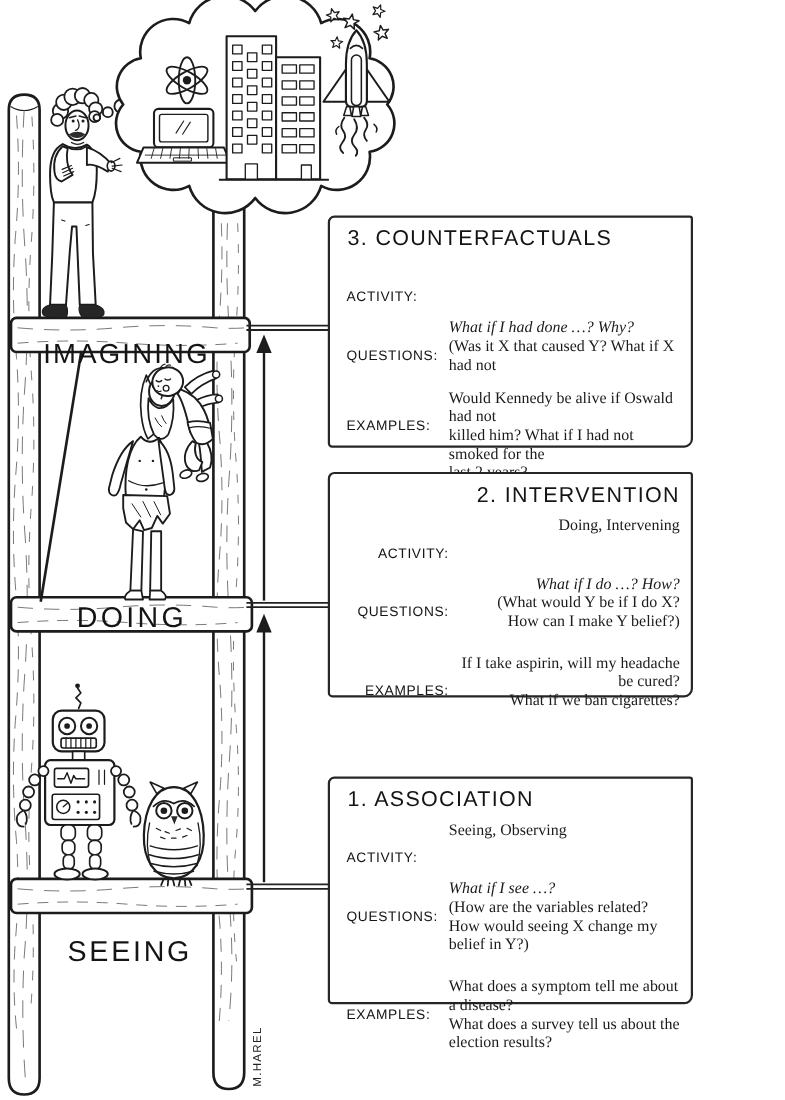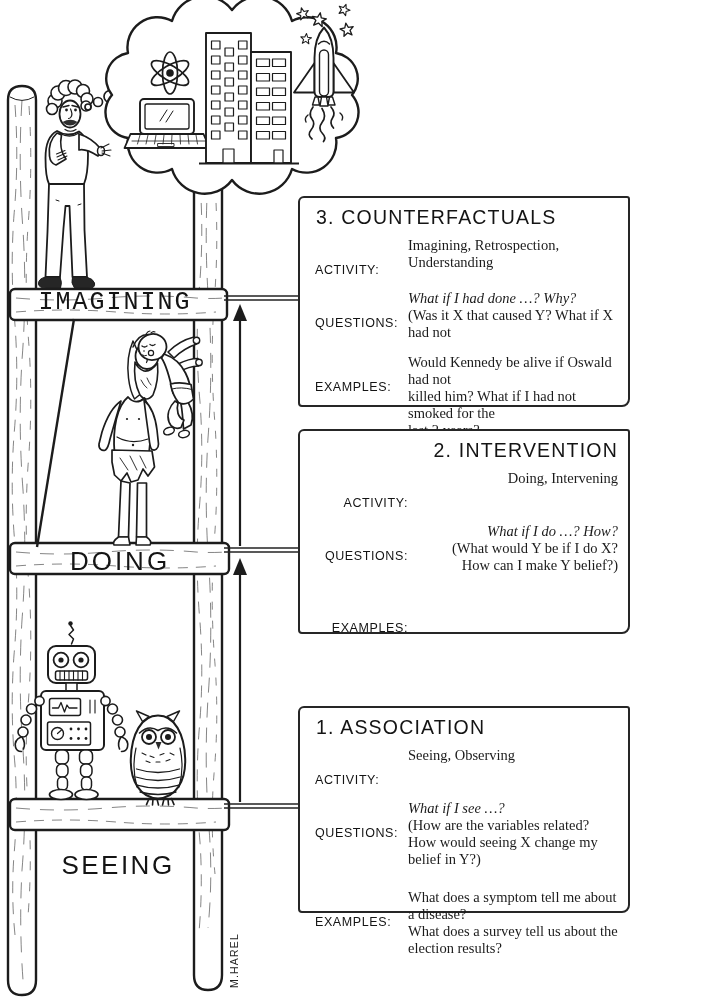--- a/index.html
+++ b/index.html
@@ -7,21 +7,21 @@
           font-family:"Liberation Sans",sans-serif;}
   svg.art{position:absolute;left:0;top:0;}
   
   .w{fill:#ffffff;stroke:#1c1c1c;stroke-width:1.8;stroke-linecap:round;stroke-linejoin:round;}
   .n{fill:none;stroke:#1c1c1c;stroke-width:1.4;stroke-linecap:round;stroke-linejoin:round;}
   .k{fill:#1c1c1c;stroke:none;}
   .grain{fill:none;stroke:#3d3d3d;stroke-width:0.9;opacity:0.7;}
   
   .rung-label{position:absolute;text-align:center;color:#141414;font-weight:400;
               font-family:"Liberation Sans",sans-serif;}
-  #label-imagining{left:20px;top:288px;width:190px;font-size:25px;letter-spacing:2px;font-family:Liberation Mono, monospace;}
+  #label-imagining{left:20px;top:308px;width:190px;font-size:25px;letter-spacing:2px;}
   #label-doing{left:30px;top:546px;width:180px;font-size:26px;letter-spacing:3px;}
   #label-seeing{left:28px;top:802px;width:180px;font-size:26px;letter-spacing:2.5px;margin-top:48px;}
   .sig{position:absolute;left:228px;top:988px;transform:rotate(-90deg);transform-origin:0 0;
        font-size:10.5px;letter-spacing:1.2px;color:#222;white-space:nowrap;}
   
   .cbox{position:absolute;left:298px;width:332px;box-sizing:border-box;background:#fff;
         border:2.2px solid #262626;border-radius:6px 3px 8px 4px;padding:8px 10px 8px 15px;}
   #box-counterfactuals{top:196px;height:211px;}
   #box-intervention{top:429px;height:205px;text-align:right;}
   #box-association{top:706px;height:207px;}
@@ -319,21 +319,20 @@
 <div class="rung-label" id="label-imagining">IMAGINING</div>
 <div class="rung-label" id="label-doing">DOING</div>
 <div class="rung-label" id="label-seeing">SEEING</div>
 
 <div class="sig">M.HAREL</div>
 
 <section class="cbox" id="box-counterfactuals">
   <h2 class="title">3. COUNTERFACTUALS</h2>
   <div class="row">
     <div class="lab">ACTIVITY:</div>
-    <div class="val">Imagining, Retrospection, Understanding</div>
   </div>
   <div class="row">
     <div class="lab">QUESTIONS:</div>
     <div class="val">
       <div class="lead">What if I had done …? Why?</div>
       <div>(Was it X that caused Y? What if X had not</div>
     </div>
   </div>
   <div class="row">
     <div class="lab">EXAMPLES:</div>
@@ -354,20 +353,24 @@
   <div class="row gap-lg">
     <div class="lab">QUESTIONS:</div>
     <div class="val">
       <div class="lead">What if I do …? How?</div>
       <div>(What would Y be if I do X?</div>
       <div>How can I make Y belief?)</div>
     </div>
   </div>
   <div class="row">
     <div class="lab">EXAMPLES:</div>
+    <div class="val">
+      <div>If I take aspirin, will my headache be cured?</div>
+      <div>What if we ban cigarettes?</div>
+    </div>
   </div>
 </section>
 
 <section class="cbox" id="box-association">
   <h2 class="title">1. ASSOCIATION</h2>
   <div class="row">
     <div class="lab">ACTIVITY:</div>
     <div class="val">Seeing, Observing</div>
   </div>
   <div class="row gap-lg">

